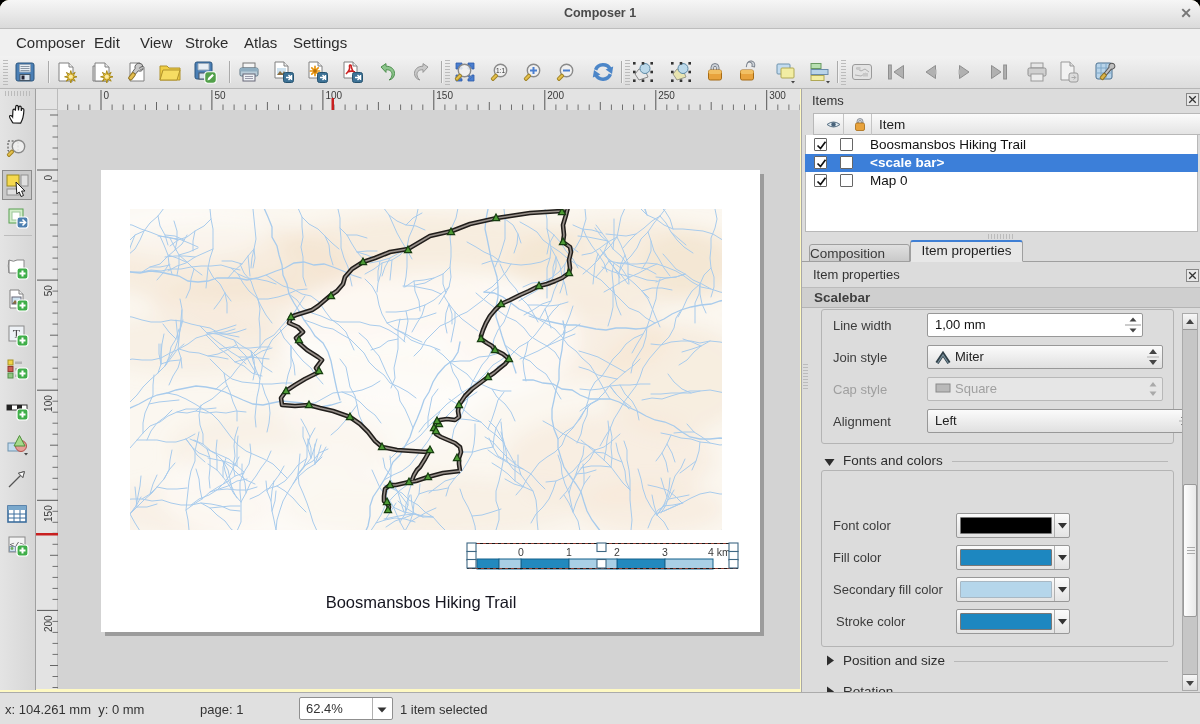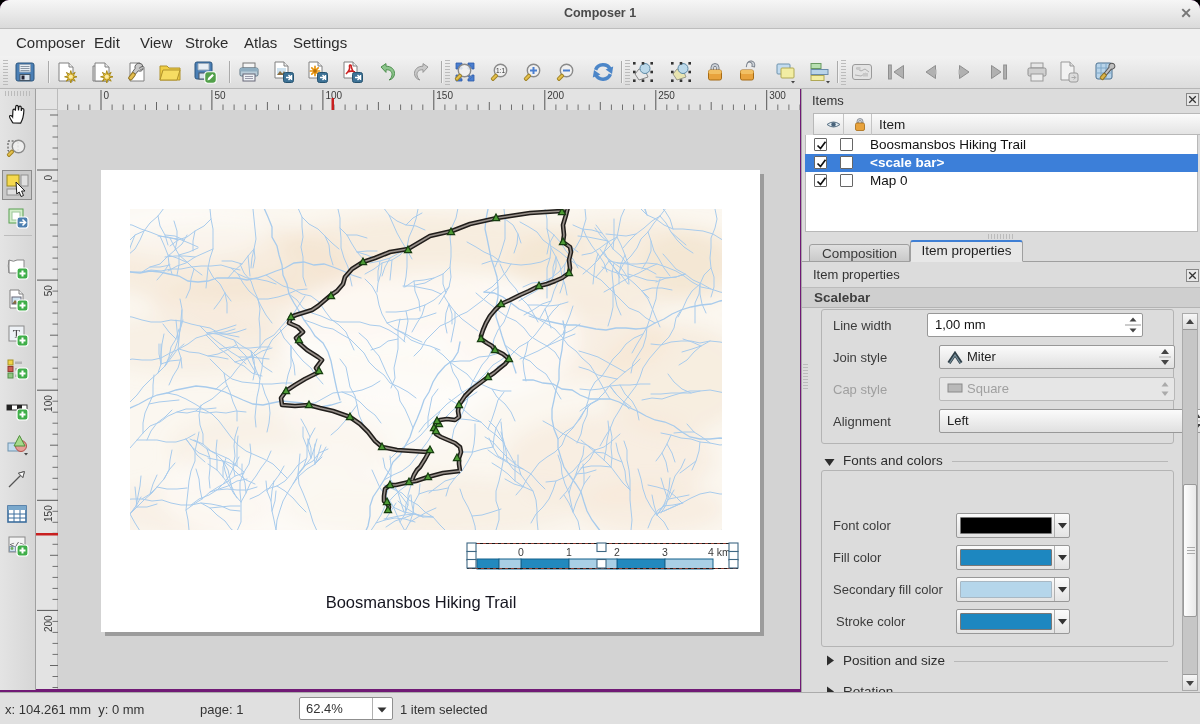--- a/index.html
+++ b/index.html
@@ -1,18 +1,18 @@
 <!DOCTYPE html>
 <html><head><meta charset="utf-8">
 <style>
 *{margin:0;padding:0;box-sizing:border-box;}
 html,body{width:1200px;height:724px;overflow:hidden;background:#000;
  font-family:"Liberation Sans",sans-serif;}
 .abs{position:absolute;}
-#win{position:absolute;left:0;top:0;width:1200px;height:724px;background:#701a75;
+#win{position:absolute;left:0;top:0;width:1200px;height:724px;background:#fef9c3;
  border-radius:9px 9px 0 0;overflow:hidden;}
 #titlebar{position:absolute;left:0;top:0;width:1200px;height:29px;
  background:linear-gradient(#f6f6f6,#e7e7e7 55%,#dadada);border-bottom:1px solid #bdbdbd;}
 #titlebar .t{position:absolute;left:0;top:6px;width:1200px;text-align:center;
  font-size:12.5px;font-weight:bold;color:#4a4a4a;}
 #titlebar .x{position:absolute;right:8px;top:5px;font-size:14px;color:#777;font-weight:bold;}
 #menubar{position:absolute;left:0;top:29px;width:1200px;height:27px;background:#f0f0f0;}
 #menubar span{position:absolute;top:5px;font-size:15px;color:#2c2c2c;}
 #toolbar{position:absolute;left:0;top:56px;width:1200px;height:33px;
  background:linear-gradient(#f2f2f2,#dcdcdc);border-bottom:1px solid #b6b6b6;}
@@ -30,21 +30,21 @@
 #canvas{position:absolute;left:58px;top:110px;width:742px;height:579px;background:#d3d3d3;overflow:hidden;}
 #page{position:absolute;left:43px;top:60px;width:659px;height:462px;background:#fff;
  box-shadow:4px 4px 0 #9c9c9c;}
 #statusbar{position:absolute;left:0;top:692px;width:1200px;height:32px;background:#e0e0e0;
  border-top:1px solid #ababab;font-size:13px;color:#333;}
 #rpanel{position:absolute;left:801px;top:89px;width:399px;height:603px;background:#dcdcdc;
  border-left:1px solid #a8a8a8;}
 .chk{position:absolute;width:13px;height:13px;background:#fff;border:1px solid #666;border-radius:1px;}
 .qbtn{position:absolute;background:linear-gradient(#fbfbfb,#e3e3e3);border:1px solid #989898;border-radius:2px;}
 .qcombo{position:absolute;height:24px;background:linear-gradient(#fbfbfb,#e0e0e0);
- border:1px solid #989898;border-radius:2px;font-size:13px;color:#222;margin-left:12px;}
+ border:1px solid #989898;border-radius:2px;font-size:13px;color:#222;}
 .qcombo.dis{background:#e6e6e6;border-color:#b8b8b8;color:#a0a0a0;}
 .lbl{position:absolute;font-size:13px;color:#3c3c3c;}
 .lbl.dis{color:#9f9f9f;}
 svg{display:block;}
 </style></head><body>
 <div id="win">
 
 <div id="titlebar">
       <div class="t">Composer 1</div>
       <div class="x">✕</div>
@@ -1232,21 +1232,21 @@
         <div class="chk" style="left:9px;top:2px">
           <svg width="13" height="13" viewBox="0 0 13 13">
             <path d="M2.5 6.5 L5.5 9.5 L10.5 2.8" stroke="#111" stroke-width="1.7" fill="none"></path>
           </svg>
         </div>
         <div class="chk" style="left:35px;top:2px"></div>
         <div class="abs" style="left:65px;top:1px">Map 0</div>
       </div>
       <div class="vhandle" style="left:186px;top:145px"></div>
       <div class="abs" style="left:0px;top:172px;width:399px;height:1px;background:#9f9f9f"></div>
-      <div class="abs" style="left:7px;top:155px;width:101px;height:18px;background:linear-gradient(#e2e2e2,#cicici);background:linear-gradient(#e0e0e0,#c9c9c9);border:1px solid #9f9f9f;border-radius:3px 3px 0 0;font-size:13.5px;color:#3a3a3a;text-align:center;line-height:17px">Composition</div>
+      <div class="abs" style="left:7px;top:155px;width:101px;height:18px;background:linear-gradient(#e2e2e2,#cicici);background:linear-gradient(#e0e0e0,#c9c9c9);border:1px solid #9f9f9f;border-radius:3px 3px 0 0;font-size:13.5px;color:#3a3a3a;line-height:17px">Composition</div>
       <div class="abs" style="left:108px;top:151px;width:113px;height:22px;background:#e7e7e7;border:1px solid #9f9f9f;border-bottom:1px solid #e7e7e7;border-radius:3px 3px 0 0;border-top:2px solid #3f7fd4;font-size:13.5px;color:#222;text-align:center;line-height:18px">Item properties</div>
       <div class="abs" style="left:0;top:174px;width:399px;height:24px;background:#dcdcdc">
         <div class="abs" style="left:11px;top:4px;font-size:13px;color:#333">Item properties</div>
         <div class="abs" style="left:384px;top:6px">
           <svg width="13" height="13" viewBox="0 0 13 13">
             <rect x="0.5" y="0.5" width="12" height="12" fill="#e8e8e8" stroke="#888"></rect>
             <path d="M3.2 3.2 L9.8 9.8 M9.8 3.2 L3.2 9.8" stroke="#333" stroke-width="1.3"></path>
           </svg>
         </div>
       </div>

